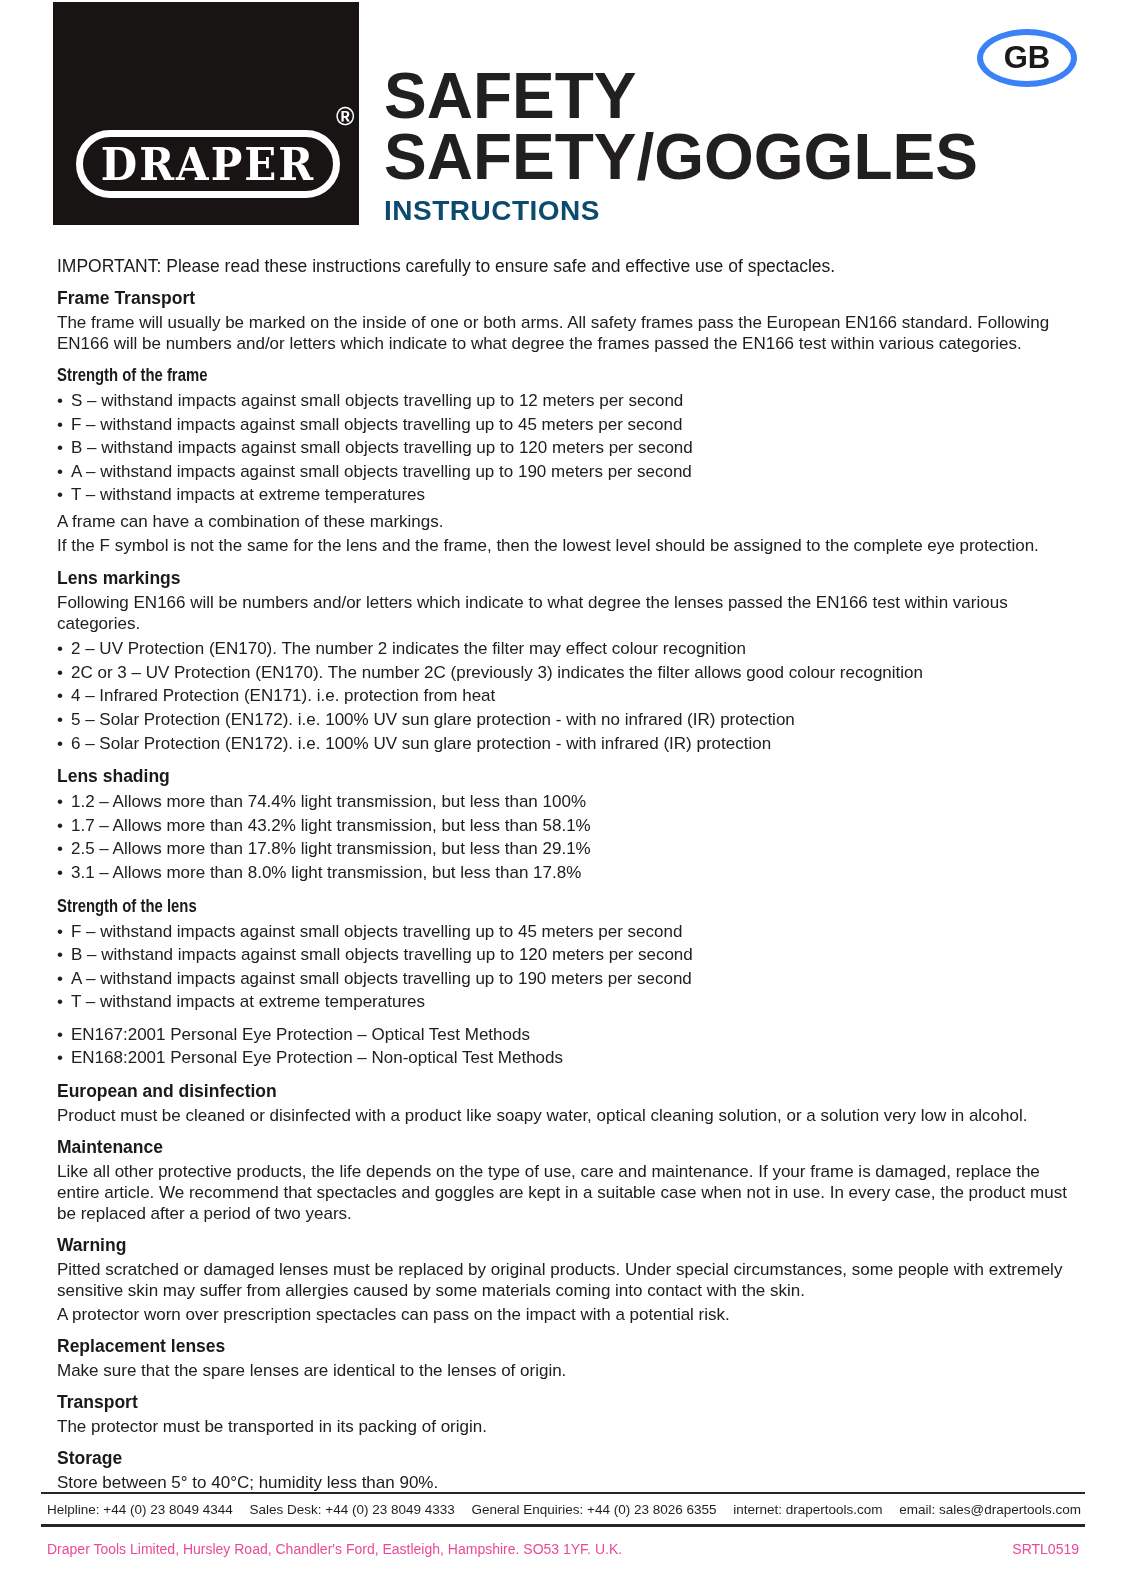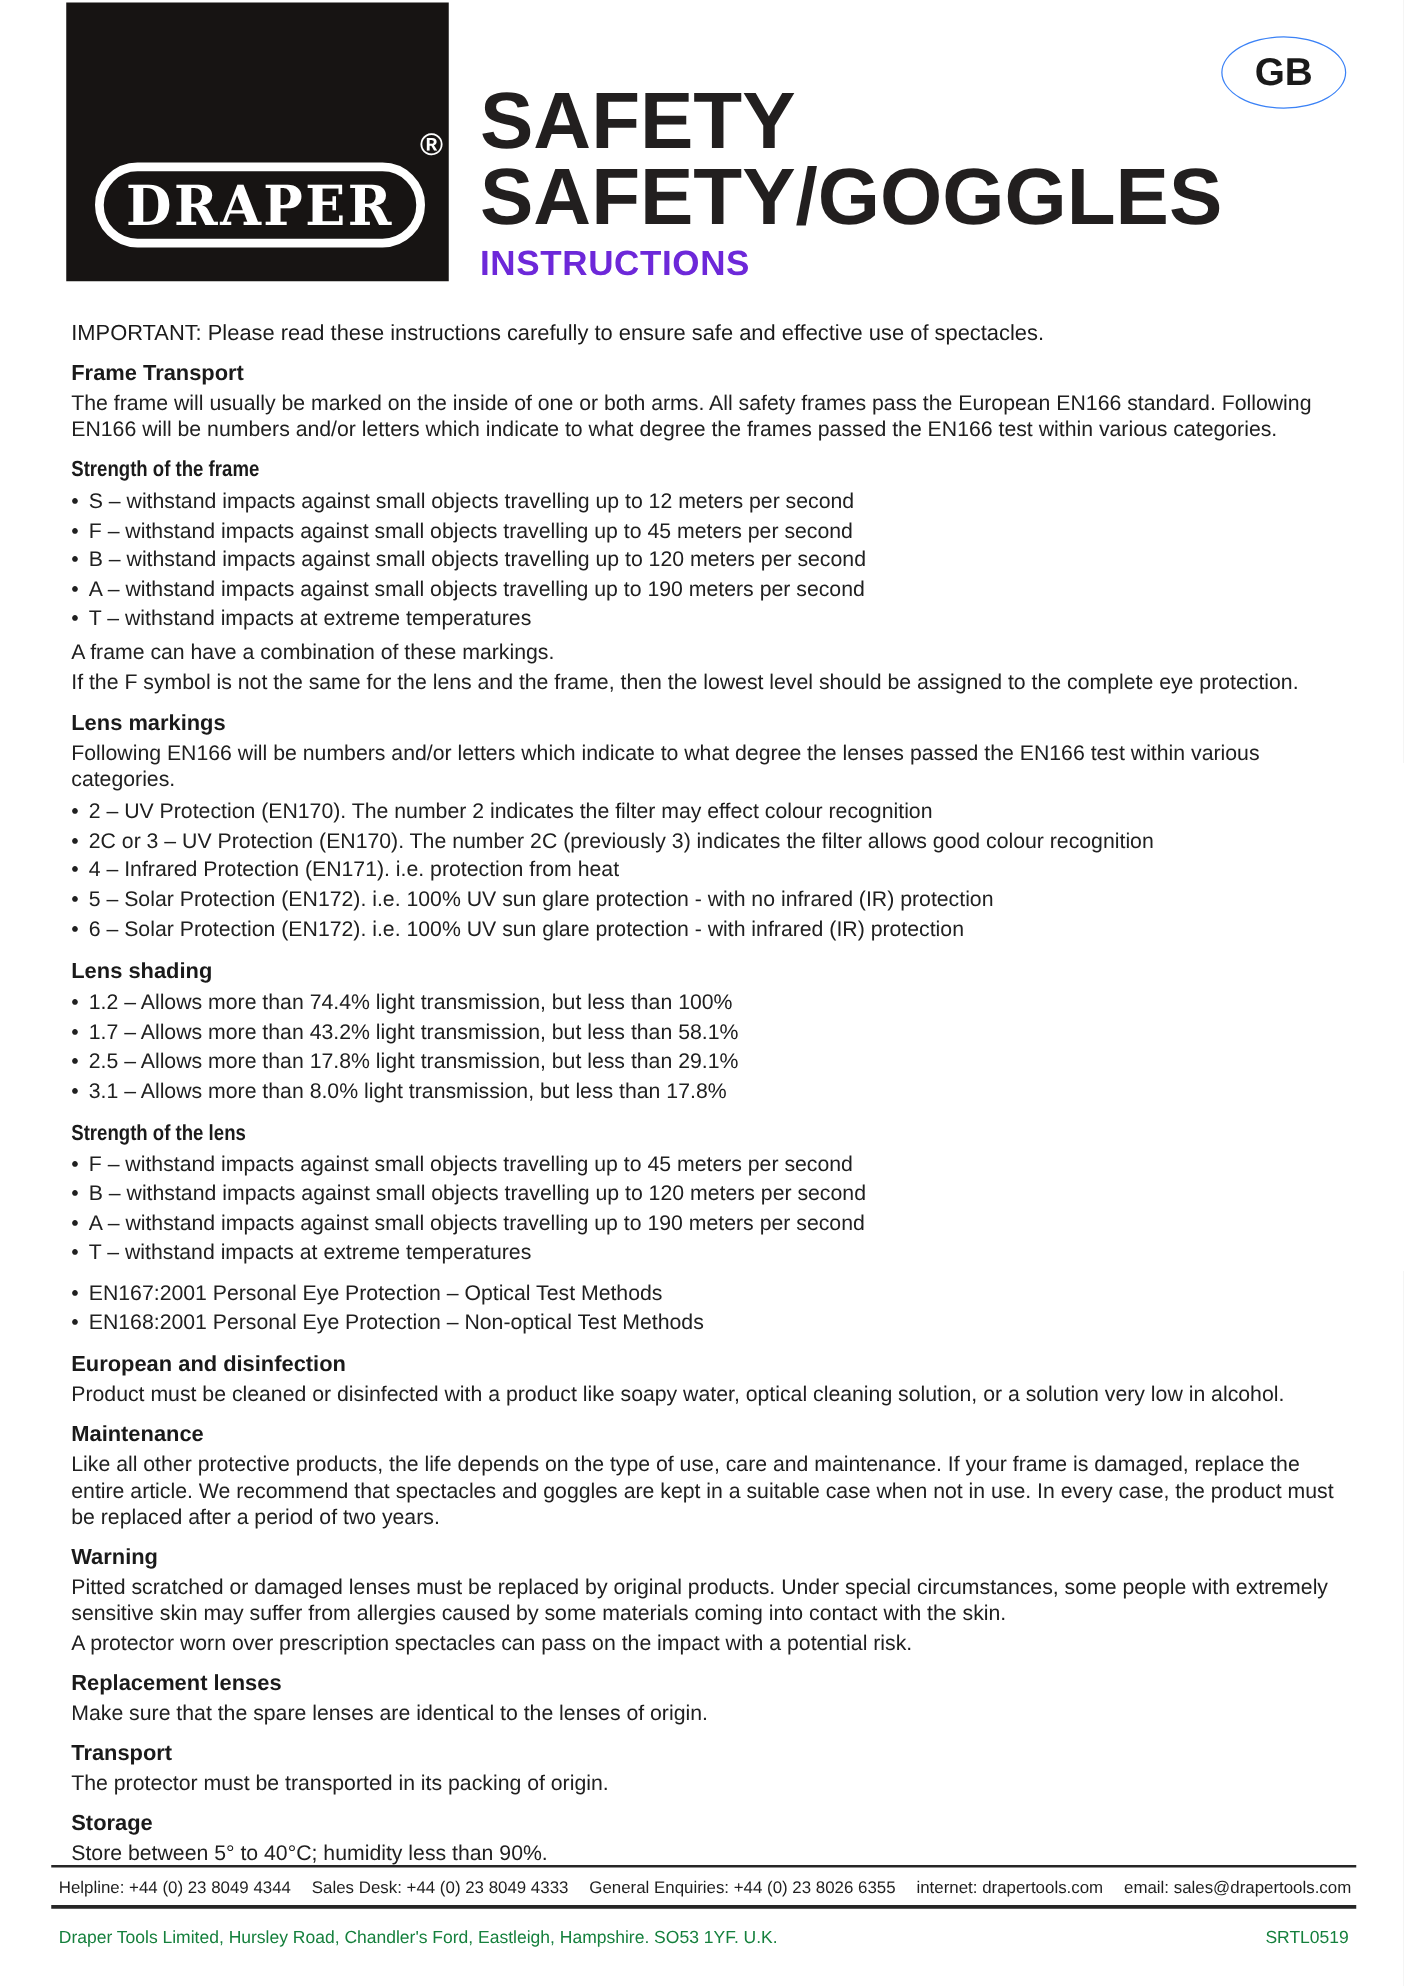--- a/index.html
+++ b/index.html
@@ -37,34 +37,34 @@
     letter-spacing: 2px;
     transform: scaleY(1.05);
   }
   .logo-reg {
     position: absolute; left: 283px; top: 100px;
     color: #ffffff; font-size: 25px; font-weight: bold;
   }
   .gb-badge {
     position: absolute; left: 977px; top: 29px;
     width: 100px; height: 58px;
-    border: 1px solid #3b82f6;
+    border: 6px solid #3b82f6;
     border-radius: 50%;
     display: flex; align-items: center; justify-content: center;
     font-size: 31px; font-weight: bold; color: #1a1a1a;
     letter-spacing: 0px;
   }
   .title-block { position: absolute; left: 384px; top: 66px; }
   .title-line {
     font-size: 64px; font-weight: bold; color: #221f1f;
     line-height: 61px; letter-spacing: 0px;
     transform-origin: 0 0;
   }
   .title-sub {
-    font-size: 28px; font-weight: bold; color: #6d28d9;
+    font-size: 28px; font-weight: bold; color: #0c4a6e;
     margin-top: 7px; letter-spacing: 0.5px;
   }
 
   
   .content { position: absolute; left: 57px; right: 53px; top: 256px; }
   .important { font-size: 17.5px; font-weight: normal; margin-bottom: 6px; color: #1a1a1a; }
   section h2 {
     font-size: 17.5px; font-weight: bold; color: #1a1a1a;
     margin-top: 11px; margin-bottom: 3px;
   }
@@ -82,21 +82,21 @@
   .rule-bottom { border-top: 3px solid #262626; }
   .contacts {
     display: flex; align-items: center;
     padding: 8px 4px 7px 6px;
     font-size: 13.5px; color: #1f1f1f;
     justify-content: space-between;
   }
   .address-row {
     display: flex; justify-content: space-between; align-items: baseline;
     padding: 14px 6px 0 6px;
-    font-size: 14px; color: #15803d;
+    font-size: 14px; color: #ec4899;
   }
 </style>
 </head>
 <body>
 
 <div class="page">
 
   <div class="header">
     <div class="logo-box">
       <div class="logo-reg">®</div>

